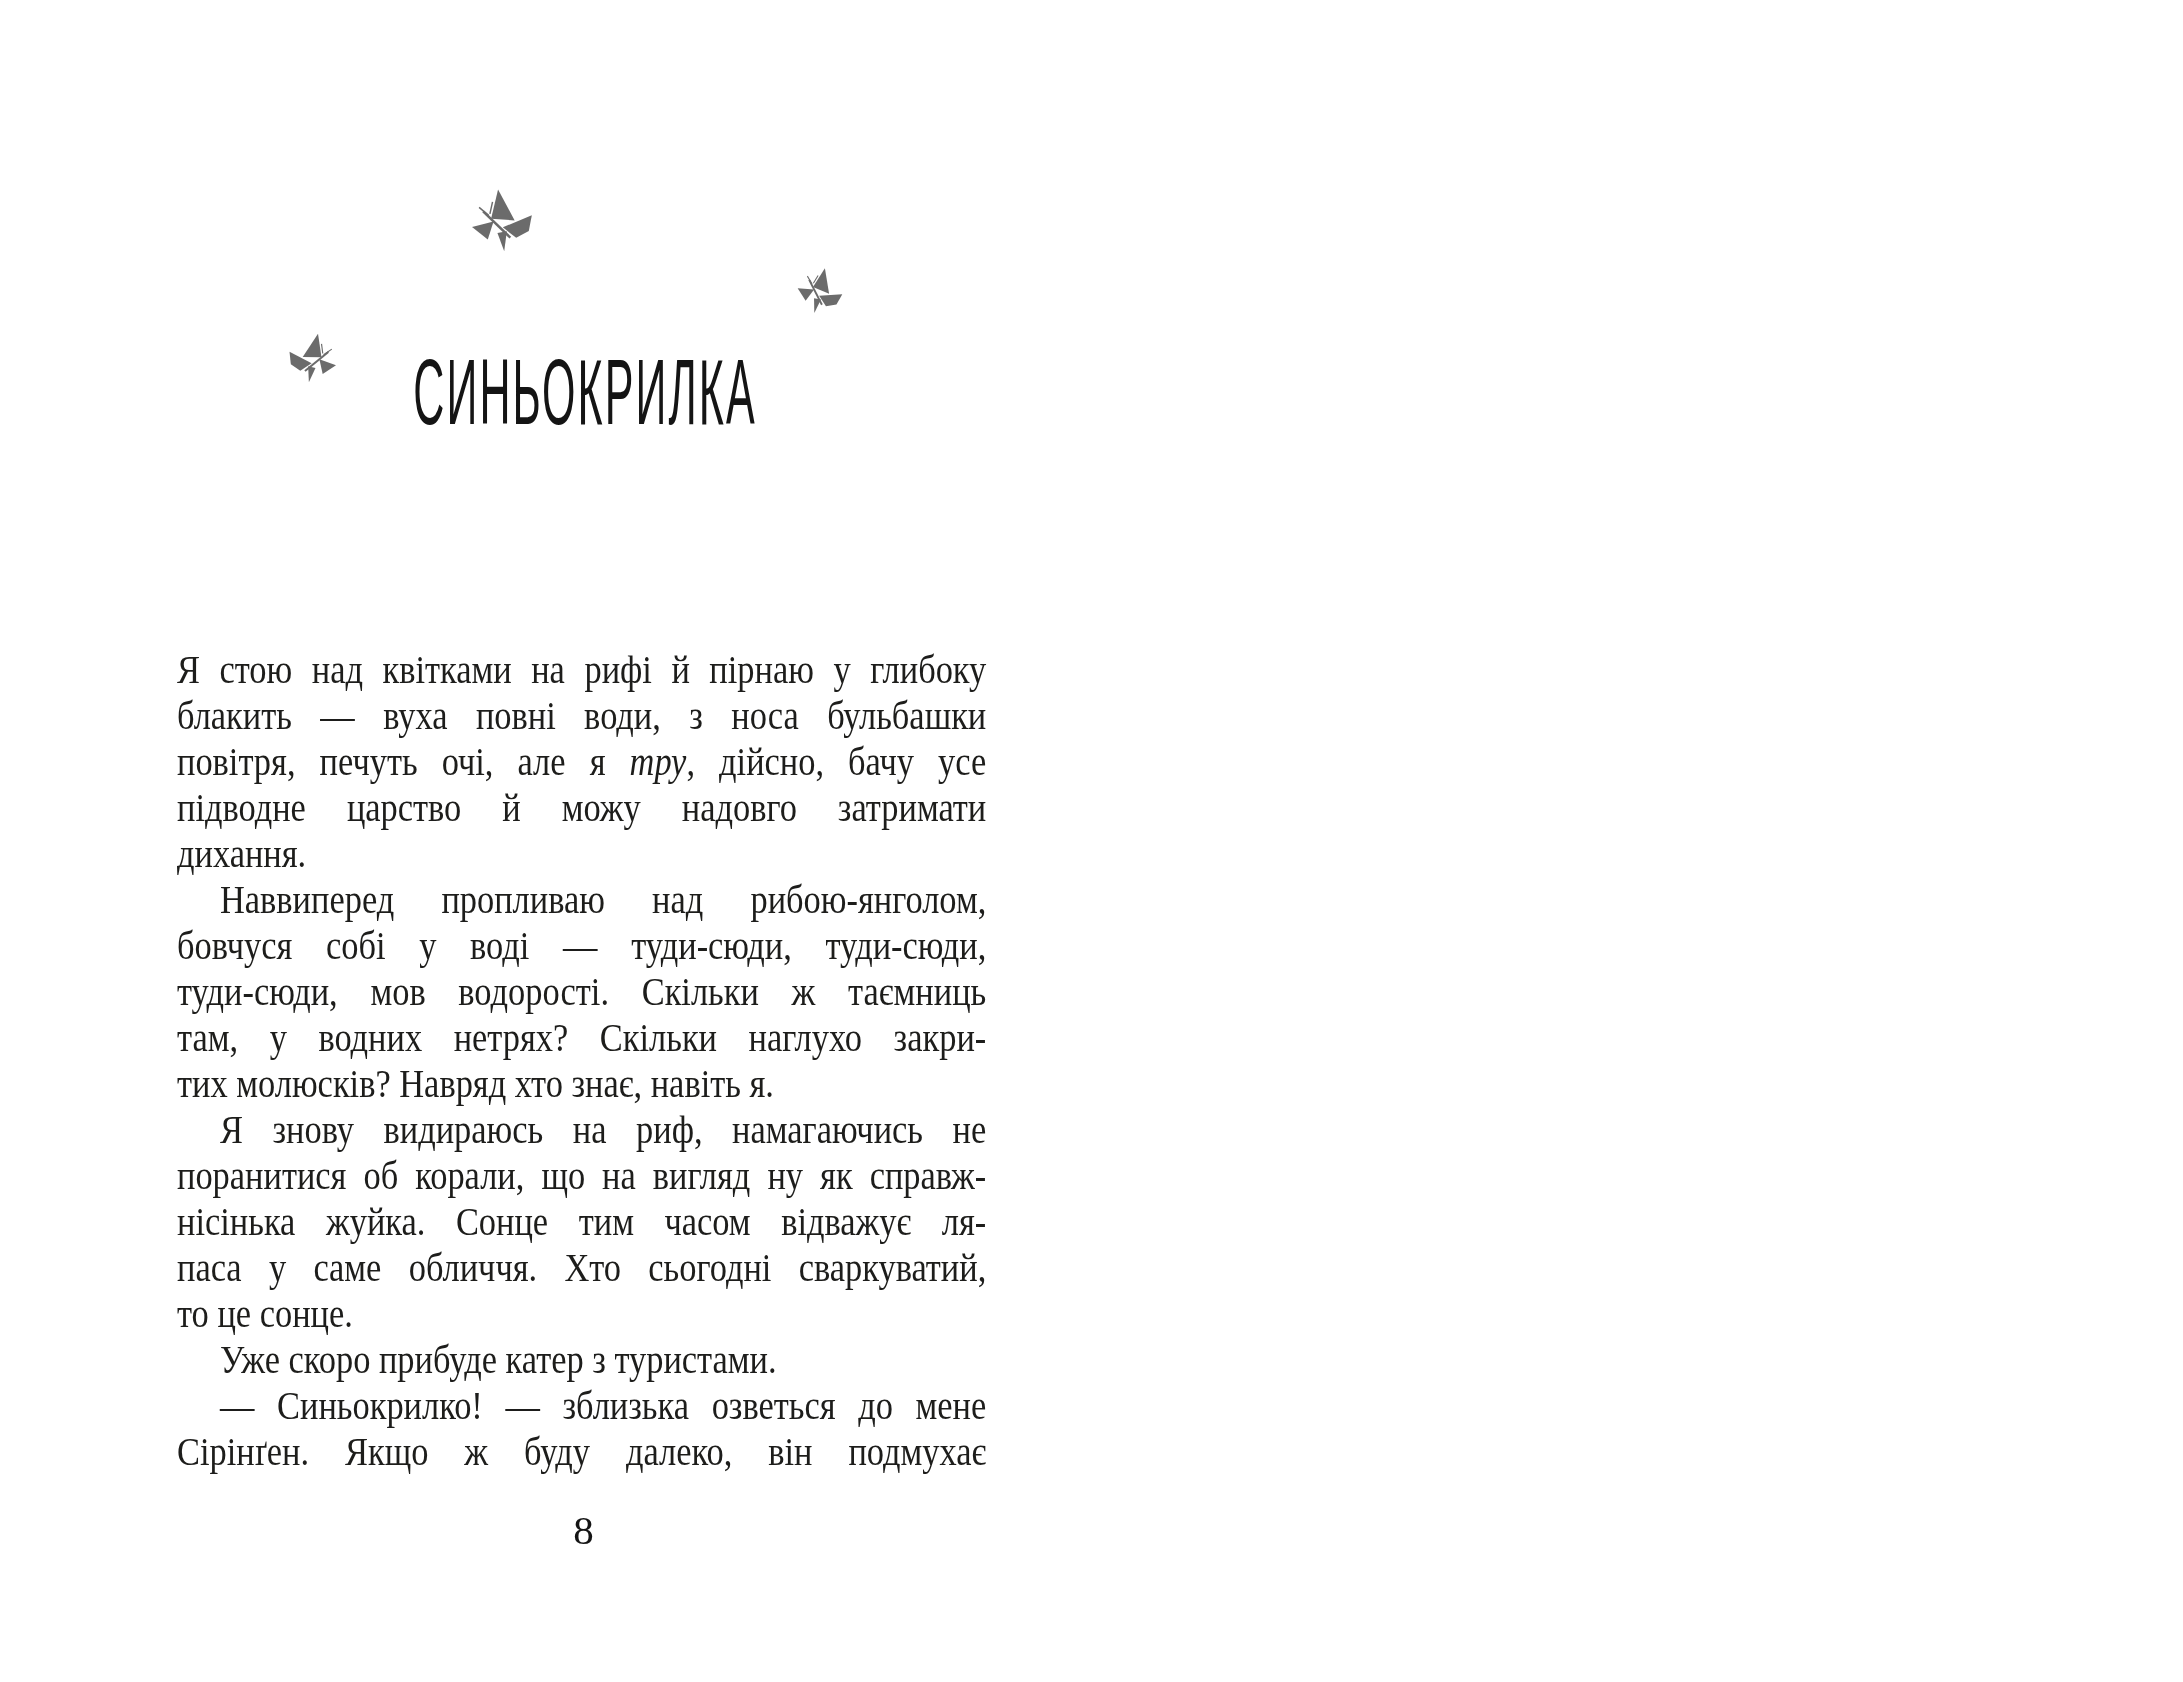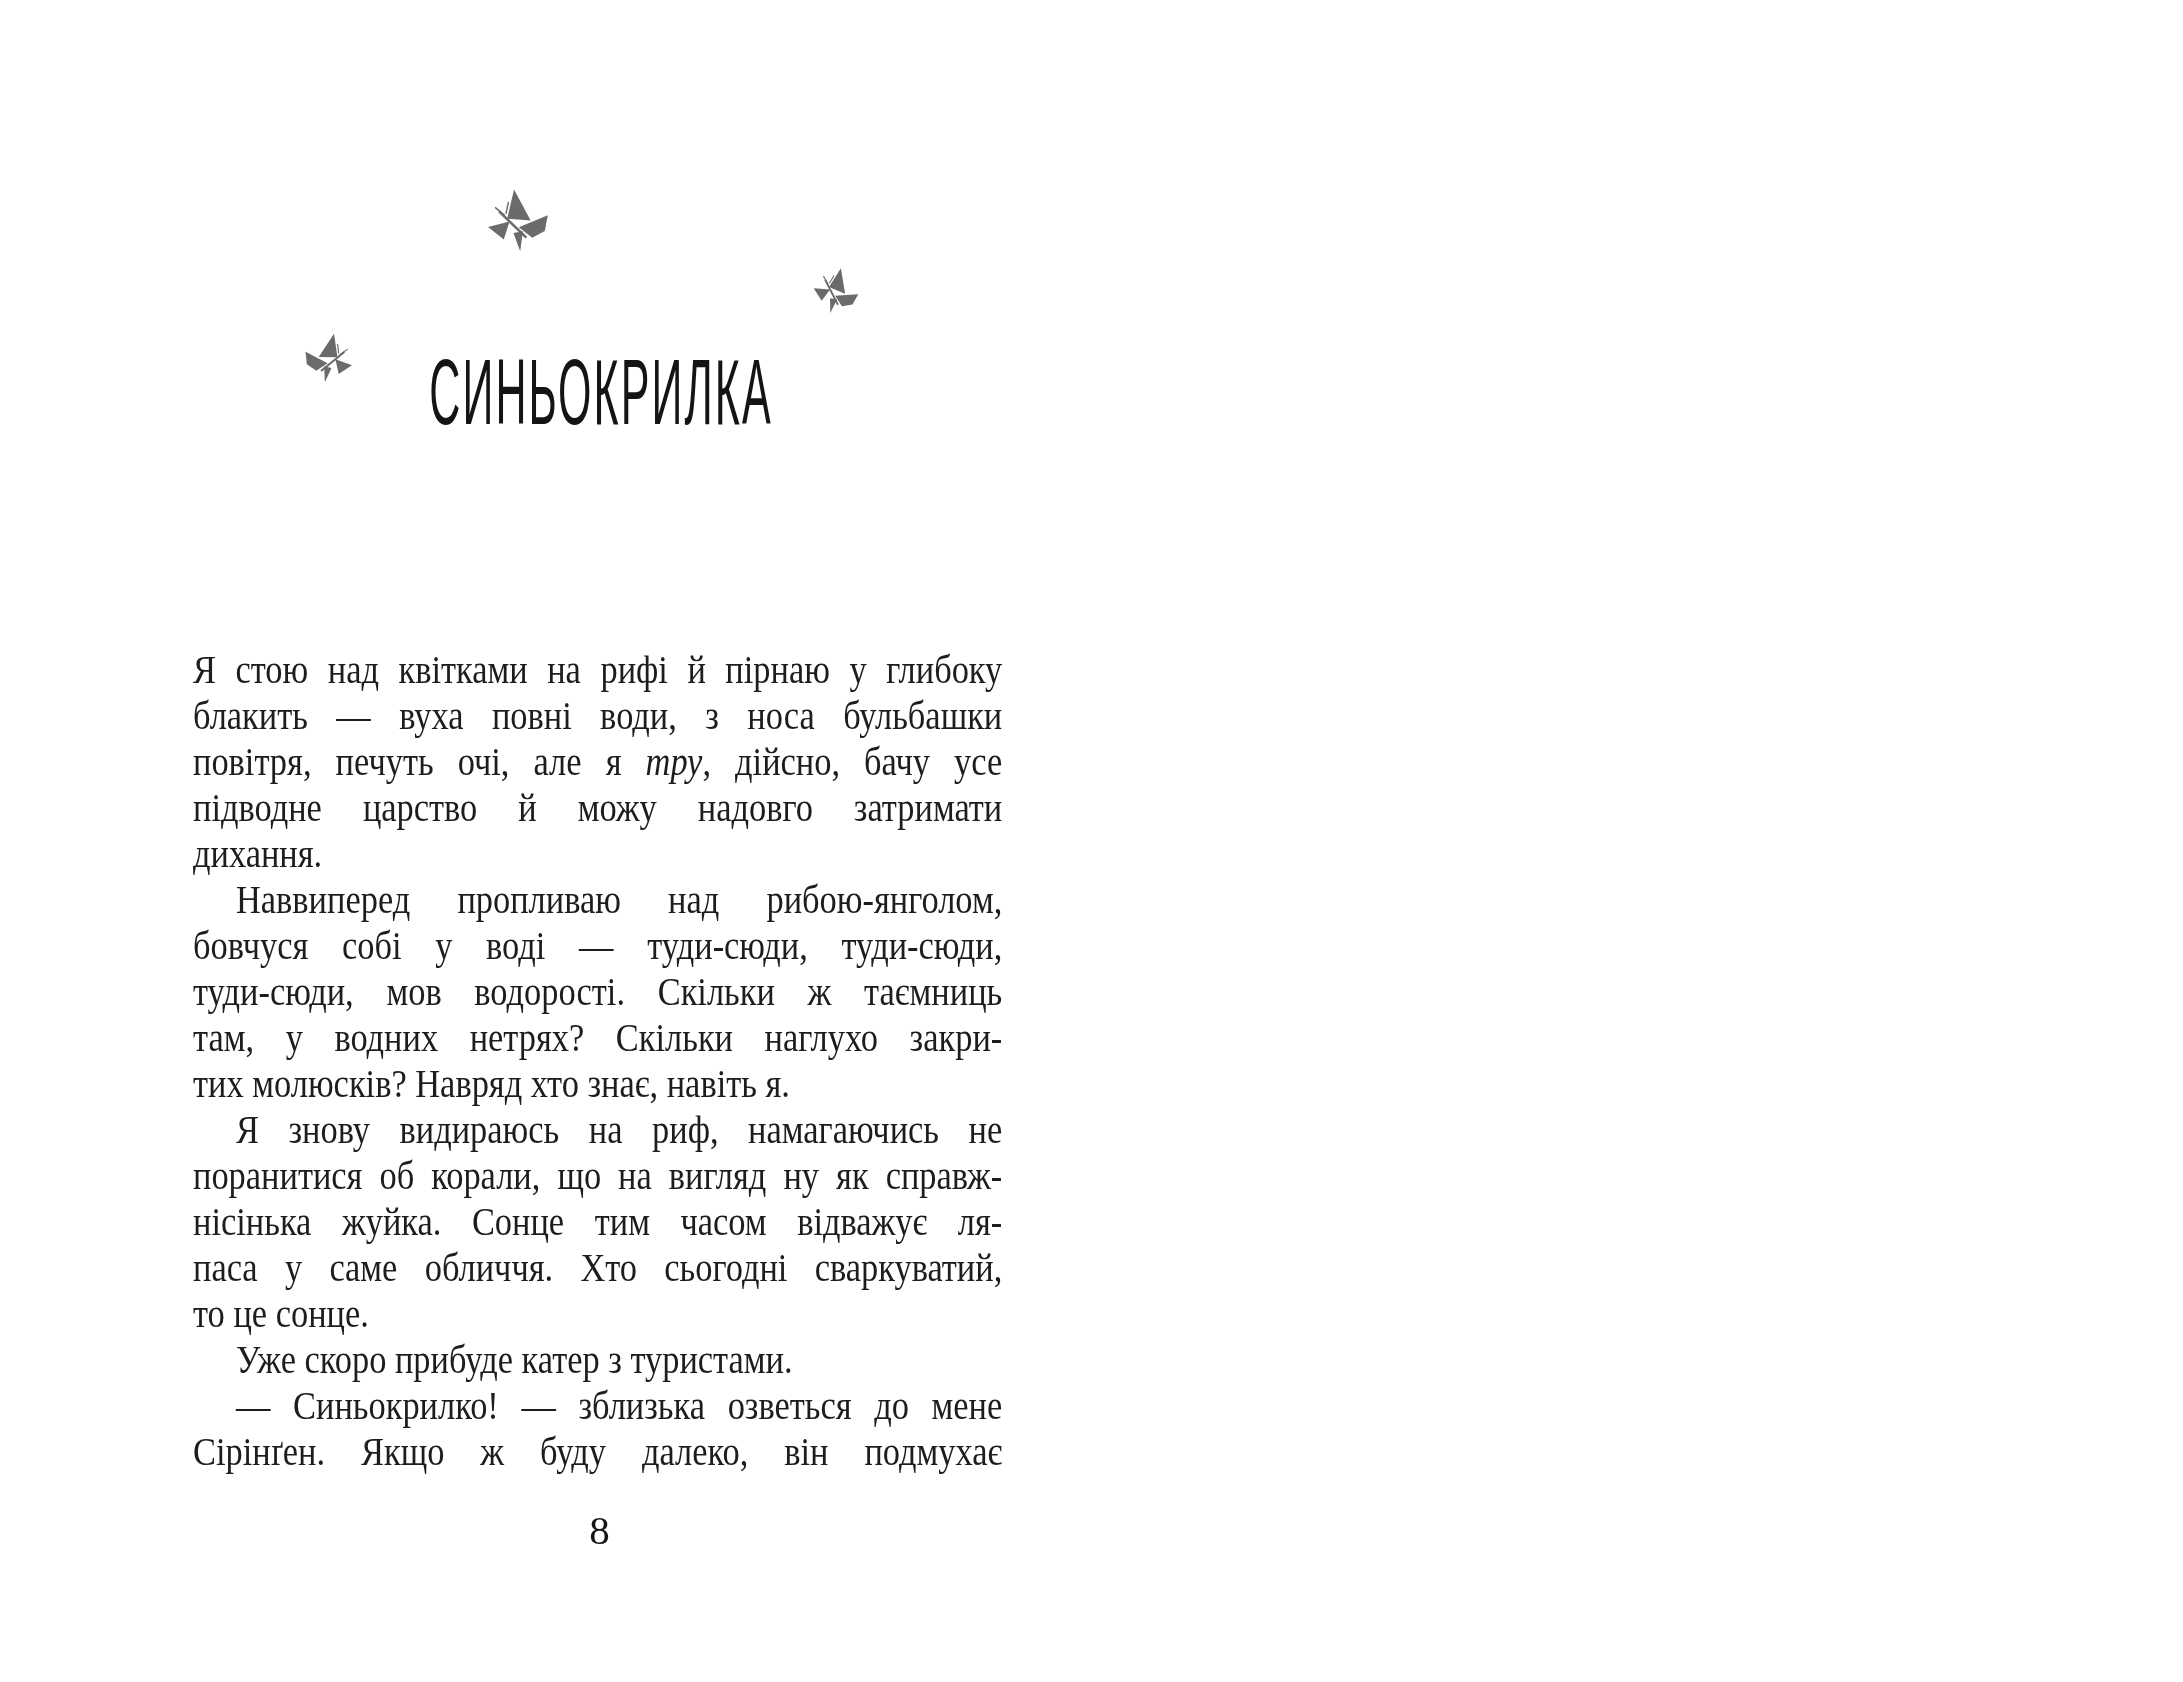--- a/index.html
+++ b/index.html
@@ -15,21 +15,21 @@
     font-family: "Liberation Serif", serif;
     color: #1d1d1b;
     overflow: hidden;
   }
   .page {
     position: absolute;
     top: 0;
     width: 1092px;
     height: 1682px;
   }
-  .page.left  { left: 16px; }
+  .page.left  { left: 0; }
   .page.right { left: 1092px; }
 
   
   .chapter-title {
     position: absolute;
     left: 396px;
     top: 312px;
     width: 378px;
     height: 103px;
     display: flex;

